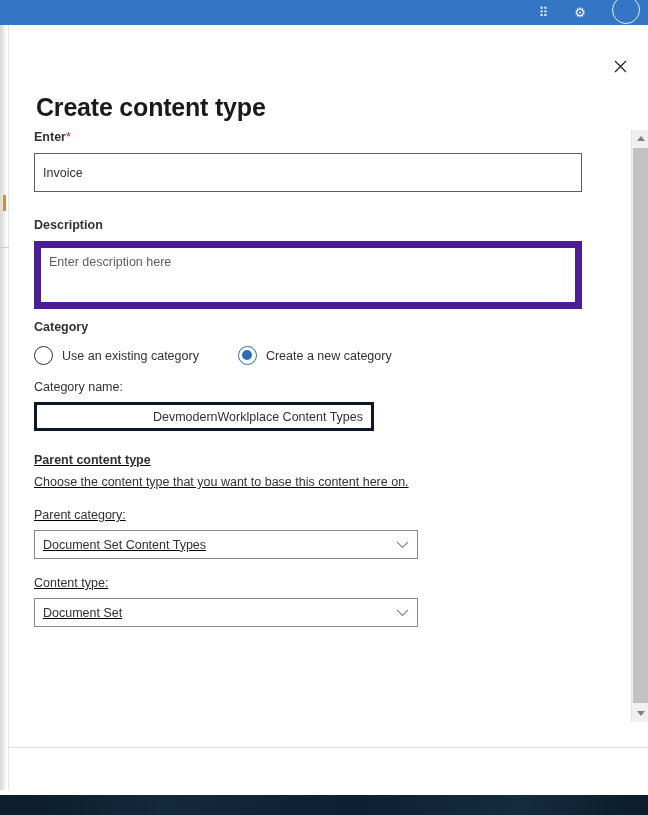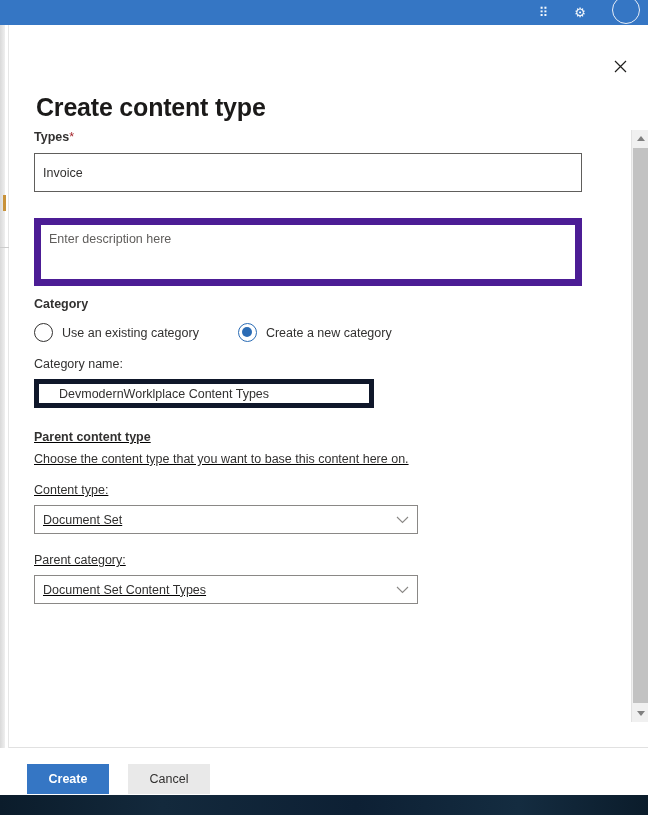--- a/index.html
+++ b/index.html
@@ -163,28 +163,29 @@
     padding: 7px 8px;
     outline: none;
     resize: none;
     display: block;
   }
   .txt-area::placeholder { color: #605e5c; }
 
   .cat-input {
     width: 340px;
     height: 29px;
-    border: 5px solid #0f172a;
+    border: 3px solid #0f172a;
     background: #ffffff;
     font-family: "Liberation Sans", sans-serif;
     font-size: 12.5px;
     color: #323130;
-    padding: 0 20px;
+    padding: 0 8px;
     outline: none;
     display: block;
+    text-align: right;
   }
 
   
   .radio-row {
     display: flex;
     align-items: flex-end;
     margin-top: 12px;
   }
   .radio-opt {
     display: flex;
@@ -344,25 +345,26 @@
       </svg>
     </div>
 
     <div class="panel-title">Create content type</div>
   </div>
 
   <div class="panel-body">
     <div class="form">
 
       <div class="field">
-        <label class="lbl-strong"><span>Types</span><span class="req">*</span></label>
+        <label class="lbl-strong"><span>Enter</span><span class="req">*</span></label>
         <input class="txt-input" style="margin-top: 9px;" value="Invoice">
       </div>
 
       <div class="field" style="margin-top:26px;">
+        <label class="lbl-strong">Description</label>
         <textarea class="txt-area" style="margin-top: 9px;" placeholder="Enter description here"></textarea>
       </div>
 
       <div class="field" style="margin-top:11px;">
         <label class="lbl-strong">Category</label>
 
         <div class="radio-row">
           <div class="radio-opt">
             <span class="radio-mark"></span>
             <span class="radio-text">Use an existing category</span>
@@ -375,64 +377,60 @@
 
         <div style="margin-top:15px;">
           <label class="lbl-normal">Category name:</label>
           <input class="cat-input" style="margin-top: 8px;" value="DevmodernWorklplace Content Types">
         </div>
       </div>
 
       <div class="field" style="margin-top:22px;text-decoration:underline;">
         <label class="lbl-strong">Parent content type</label>
         <div class="helper">Choose the content type that you want to base this content here on.</div>
+
+        <div style="margin-top:19px;">
+          <label class="lbl-normal">Parent category:</label>
+          <div class="select-wrap" style="margin-top:8px;">
+            <div class="select-box">
+              <span>Document Set Content Types</span>
+            </div>
+            <span class="chev">
+              <svg width="13" height="8" viewBox="0 0 13 8" aria-hidden="true">
+                <path d="M1 1 L6.5 6.5 L12 1" stroke="#8a8886" stroke-width="1.1" fill="none"></path>
+              </svg>
+            </span>
+          </div>
+        </div>
 
         <div style="margin-top:17px;">
           <label class="lbl-normal">Content type:</label>
           <div class="select-wrap" style="margin-top:8px;">
             <div class="select-box">
               <span>Document Set</span>
             </div>
             <span class="chev">
               <svg width="13" height="8" viewBox="0 0 13 8" aria-hidden="true">
                 <path d="M1 1 L6.5 6.5 L12 1" stroke="#8a8886" stroke-width="1.1" fill="none"></path>
               </svg>
             </span>
           </div>
         </div>
-
-        <div style="margin-top:19px;">
-          <label class="lbl-normal">Parent category:</label>
-          <div class="select-wrap" style="margin-top:8px;">
-            <div class="select-box">
-              <span>Document Set Content Types</span>
-            </div>
-            <span class="chev">
-              <svg width="13" height="8" viewBox="0 0 13 8" aria-hidden="true">
-                <path d="M1 1 L6.5 6.5 L12 1" stroke="#8a8886" stroke-width="1.1" fill="none"></path>
-              </svg>
-            </span>
-          </div>
-        </div>
       </div>
 
     </div>
   </div>
 
   <div class="scrollbar">
     <div class="sb-btn up">
       <span class="sb-arrow up"></span>
     </div>
     <div class="sb-thumb"></div>
     <div class="sb-btn down">
       <span class="sb-arrow dn"></span>
     </div>
   </div>
 
   <div class="footer-divider"></div>
-  <div class="footer">
-    <button class="btn btn-primary">Create</button>
-    <button class="btn btn-secondary">Cancel</button>
-  </div>
 
   <div class="bottom-strip"></div>
 
 </div>
 
 </body></html>

